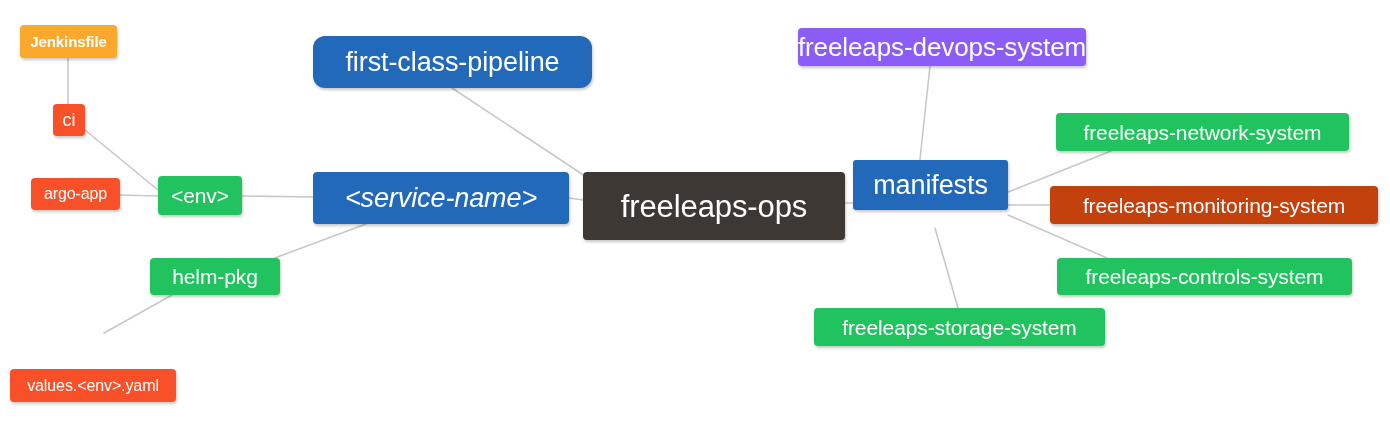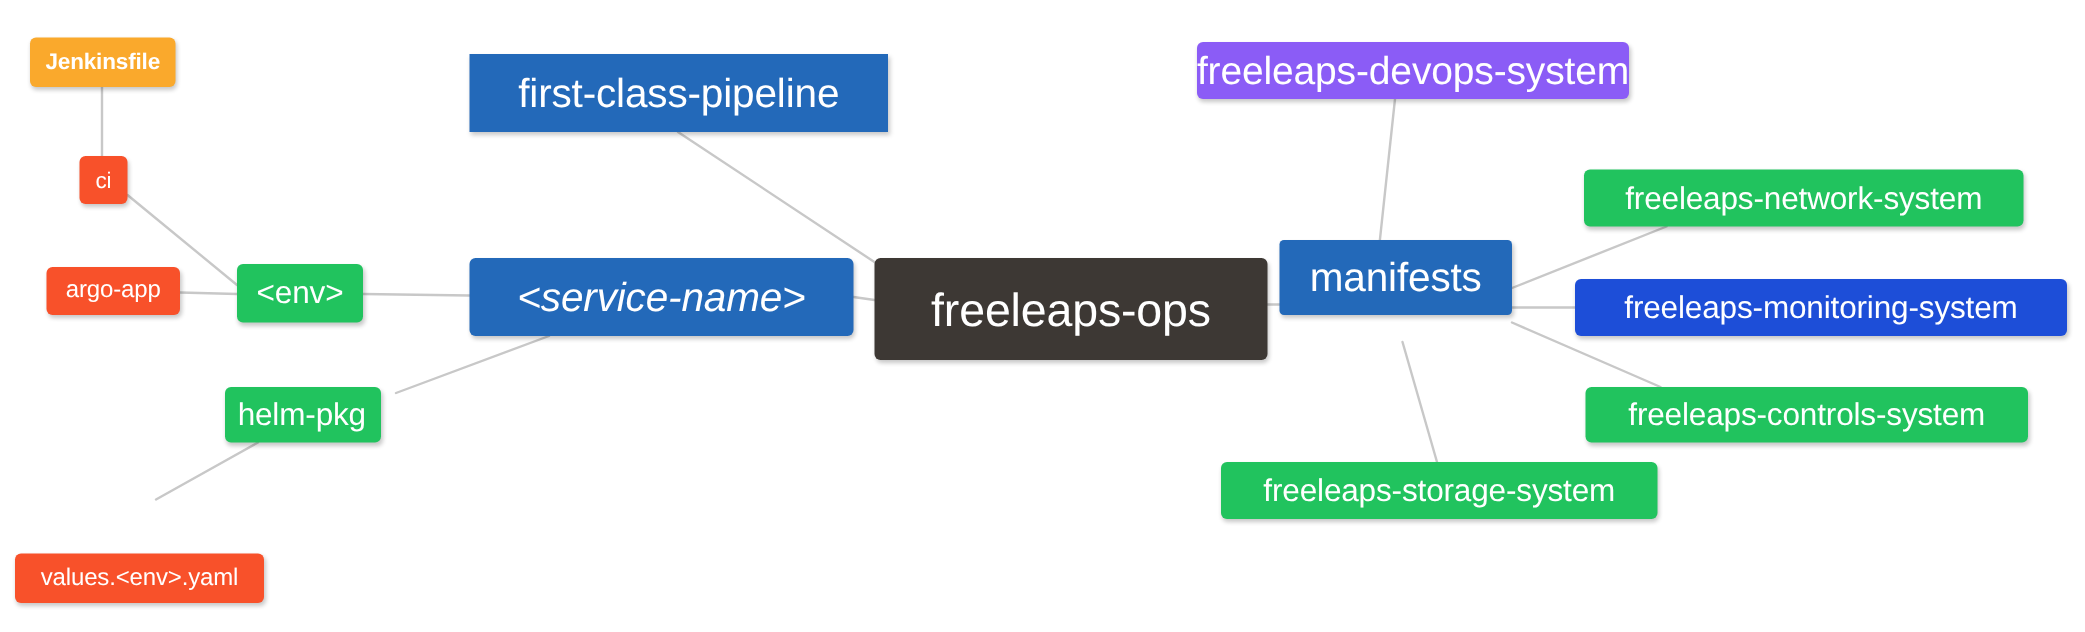--- a/index.html
+++ b/index.html
@@ -68,48 +68,48 @@
   <div id="node-layer">
       <div class="node" style="left: 583px; top: 172px; width: 262px; height: 68px; background: rgb(61, 56, 52); font-size: 31px; border-radius: 4px;">
         <span class="node-label">freeleaps-ops</span>
       </div>
       <div class="node" style="left: 313px; top: 172px; width: 256px; height: 52px; background: rgb(35, 105, 185); font-size: 27px; border-radius: 4px; font-style: italic;">
         <span class="node-label">&lt;service-name&gt;</span>
       </div>
       <div class="node" style="left: 853px; top: 160px; width: 155px; height: 50px; background: rgb(35, 105, 185); font-size: 27px; border-radius: 3px;">
         <span class="node-label">manifests</span>
       </div>
-      <div class="node" style="left: 313px; top: 36px; width: 279px; height: 52px; background: rgb(35, 105, 185); font-size: 27px; border-radius: 0;">
+      <div class="node" style="left: 313px; top: 36px; width: 279px; height: 52px; background: rgb(35, 105, 185); font-size: 27px; border-radius: 12px;">
         <span class="node-label">first-class-pipeline</span>
       </div>
       <div class="node" style="left: 158px; top: 176px; width: 84px; height: 39px; background: rgb(33, 195, 94); font-size: 21px; border-radius: 4px;">
         <span class="node-label">&lt;env&gt;</span>
       </div>
-      <div class="node" style="left: 150px; top: 258px; width: 104px; height: 37px; background: rgb(33, 195, 94); font-size: 21px; border-radius: 4px; justify-content: flex-end;">
+      <div class="node" style="left: 150px; top: 258px; width: 130px; height: 37px; background: rgb(33, 195, 94); font-size: 21px; border-radius: 4px;">
         <span class="node-label">helm-pkg</span>
       </div>
-      <div class="node" style="left: 53px; top: 104px; width: 32px; height: 32px; background: rgb(248, 81, 42); font-size: 15px; border-radius: 4px;">
+      <div class="node" style="left: 53px; top: 104px; width: 32px; height: 32px; background: rgb(248, 81, 42); font-size: 18px; border-radius: 4px;">
         <span class="node-label">ci</span>
       </div>
       <div class="node" style="left: 20px; top: 25px; width: 97px; height: 33px; background: rgb(250, 169, 44); font-size: 15px; border-radius: 4px; font-weight: bold;">
         <span class="node-label">Jenkinsfile</span>
       </div>
       <div class="node" style="left: 31px; top: 178px; width: 89px; height: 32px; background: rgb(248, 81, 42); font-size: 16px; border-radius: 4px;">
         <span class="node-label">argo-app</span>
       </div>
       <div class="node" style="left: 10px; top: 333px; width: 166px; height: 33px; background: rgb(248, 81, 42); font-size: 16px; border-radius: 4px; margin-top: 36px;">
         <span class="node-label">values.&lt;env&gt;.yaml</span>
       </div>
       <div class="node" style="left: 798px; top: 28px; width: 288px; height: 38px; background: #8b5cf6; font-size: 26px; border-radius: 4px;">
         <span class="node-label">freeleaps-devops-system</span>
       </div>
       <div class="node" style="left: 1056px; top: 113px; width: 293px; height: 38px; background: rgb(33, 195, 94); font-size: 21px; border-radius: 4px;">
         <span class="node-label">freeleaps-network-system</span>
       </div>
-      <div class="node" style="left: 1050px; top: 186px; width: 328px; height: 38px; background: #1d4ed8; font-size: 21px; border-radius: 4px;">
+      <div class="node" style="left: 1050px; top: 186px; width: 328px; height: 38px; background: #c2410c; font-size: 21px; border-radius: 4px;">
         <span class="node-label">freeleaps-monitoring-system</span>
       </div>
       <div class="node" style="left: 1057px; top: 258px; width: 295px; height: 37px; background: rgb(33, 195, 94); font-size: 21px; border-radius: 4px;">
         <span class="node-label">freeleaps-controls-system</span>
       </div>
       <div class="node" style="left: 814px; top: 308px; width: 291px; height: 38px; background: rgb(33, 195, 94); font-size: 21px; border-radius: 4px;">
         <span class="node-label">freeleaps-storage-system</span>
       </div>
     </div>
 </div>

